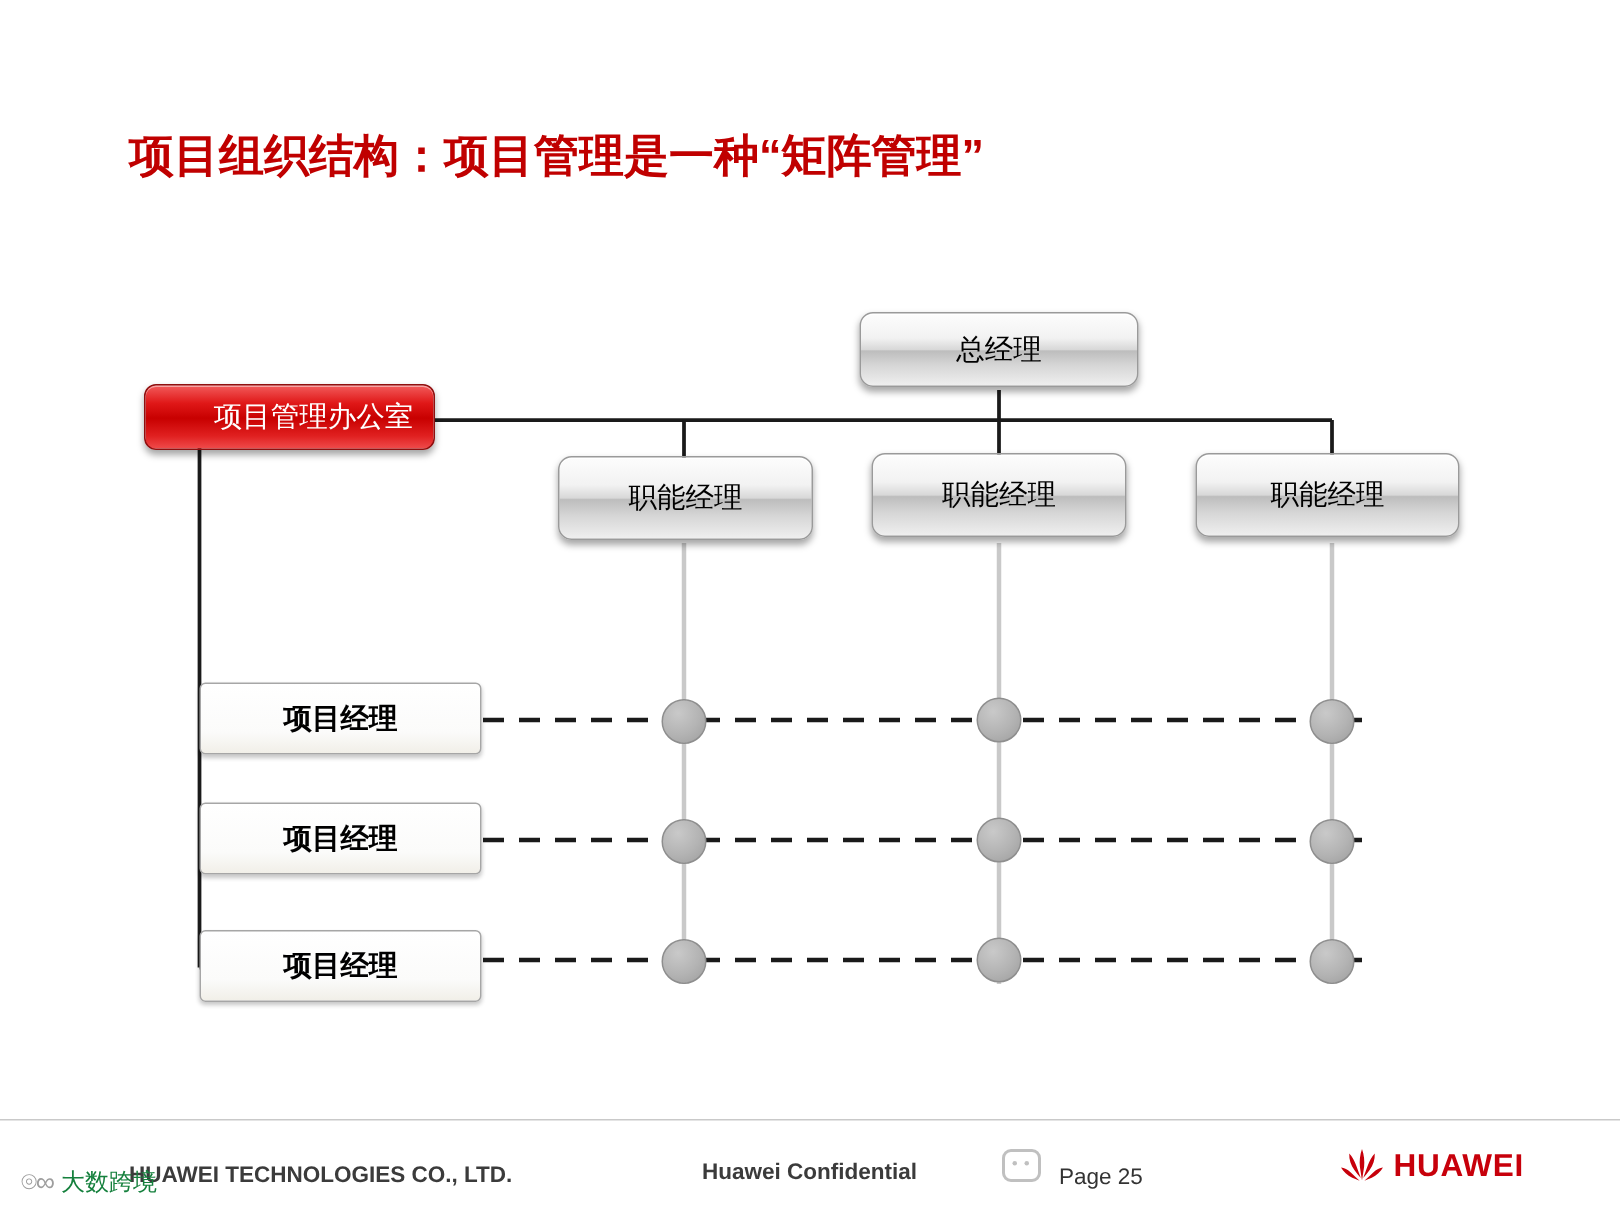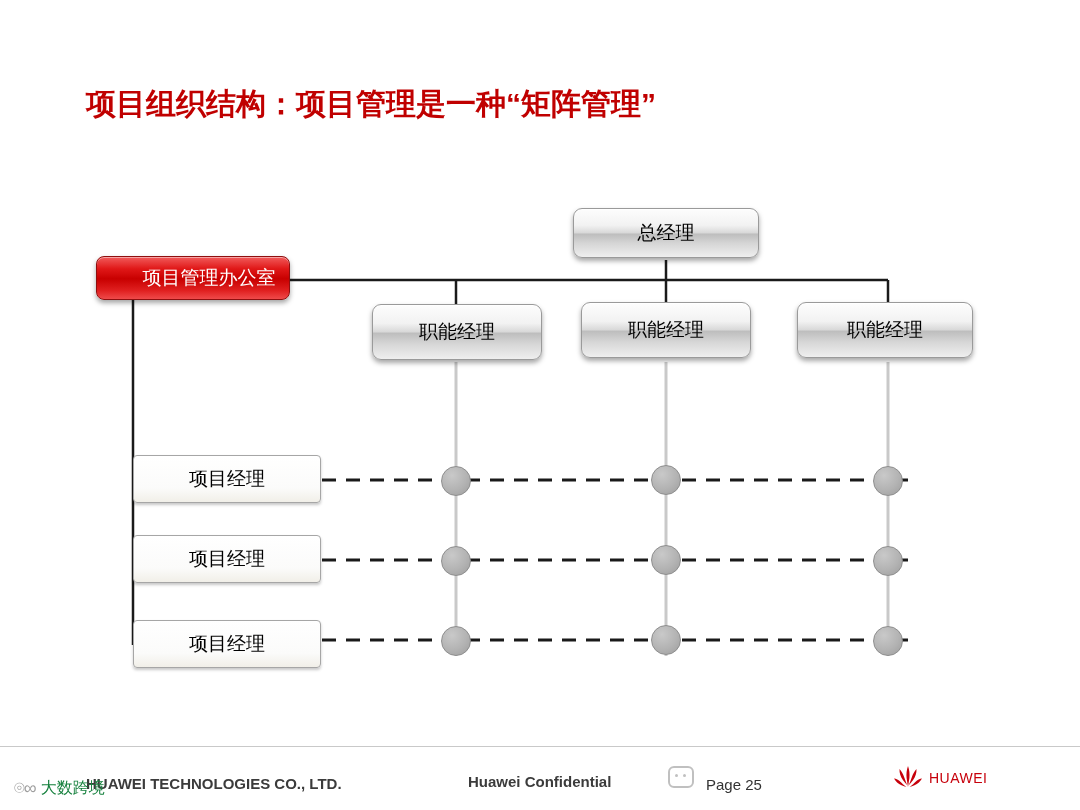--- a/index.html
+++ b/index.html
@@ -84,20 +84,21 @@
     box-shadow: 0 3px 5px rgba(0,0,0,0.35),
                 inset 0 1px 0 rgba(255,255,255,0.45);
   }
 
   
   .white-box {
     border-radius: 4px;
     border: 1px solid #a6a6a6;
     background: linear-gradient(to bottom, #ffffff 0%, #fbfbfa 70%, #f1efe8 100%);
     box-shadow: 0 2px 3px rgba(0,0,0,0.22);
+    font-weight: bold;
   }
 
   
   .node {
     position: absolute;
     width: 30px;
     height: 30px;
     border-radius: 50%;
     background: radial-gradient(circle at 36% 30%, #c9c9c9 0%, #b3b3b3 55%, #9d9d9d 100%);
     border: 1px solid #8e8e8e;
@@ -127,22 +128,22 @@
   
   #huawei-logo {
     position: absolute;
     left: 893px;
     top: 757px;
     display: flex;
     align-items: center;
     gap: 6px;
   }
   #huawei-wordmark {
-    font-size: 14px;
-    font-weight: normal;
+    font-size: 21px;
+    font-weight: bold;
     color: #c7000b;
     letter-spacing: 0.5px;
   }
 
   
   #watermark {
     position: absolute;
     left: 668px;
     top: 758px;
     display: flex;

